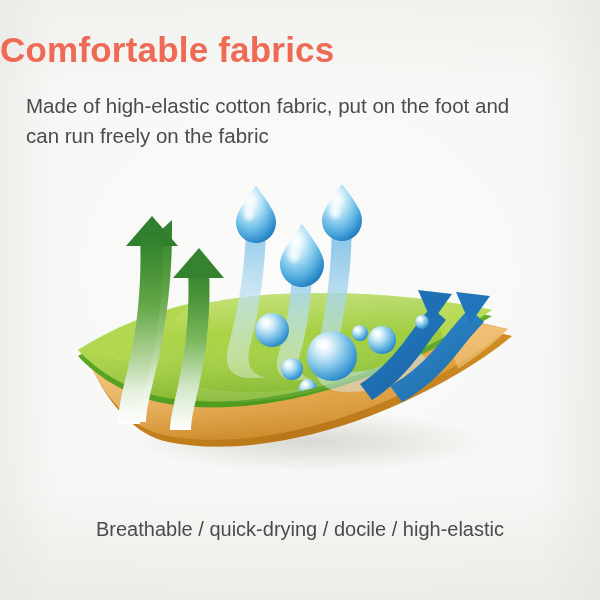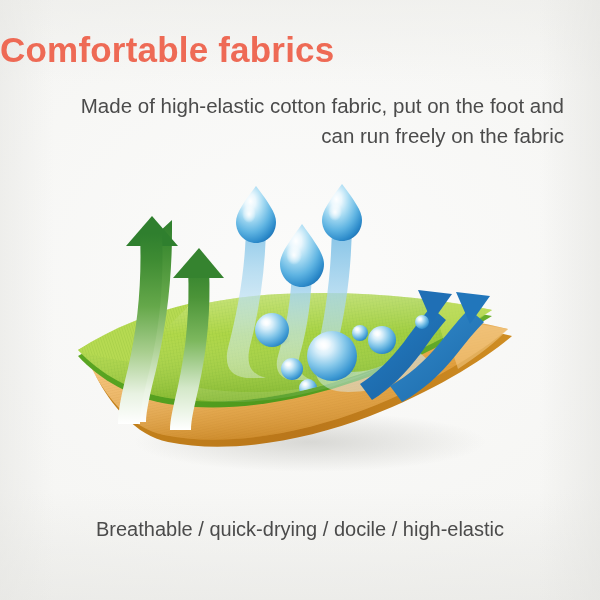--- a/index.html
+++ b/index.html
@@ -51,21 +51,21 @@
     font-weight: 700;
     color: #ee6a55;
     letter-spacing: 0.2px;
     white-space: nowrap;
   }
   .subtitle {
     position: absolute;
     left: 26px;
     right: 36px;
     top: 91px;
-    text-align: right;
+    text-align: left;
     font-size: 20.5px;
     line-height: 30px;
     font-weight: 400;
     color: #4b4b4b;
   }
   .caption {
     position: absolute;
     left: 0;
     right: 0;
     top: 515px;

